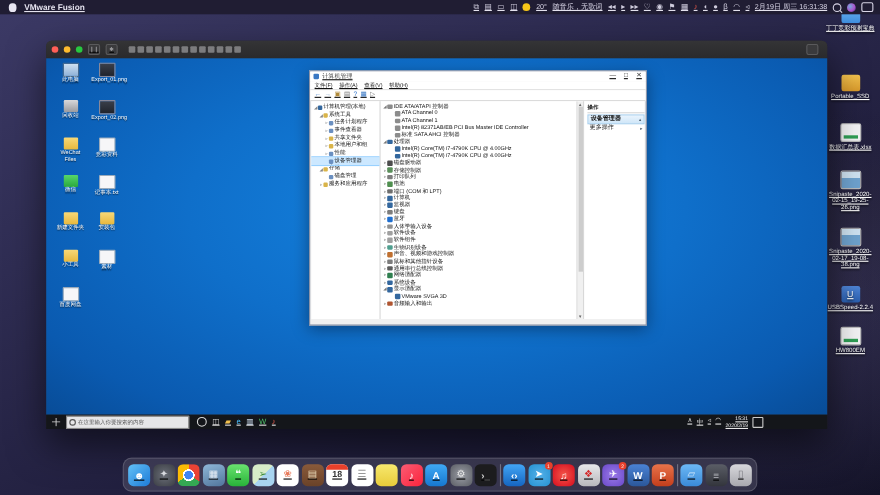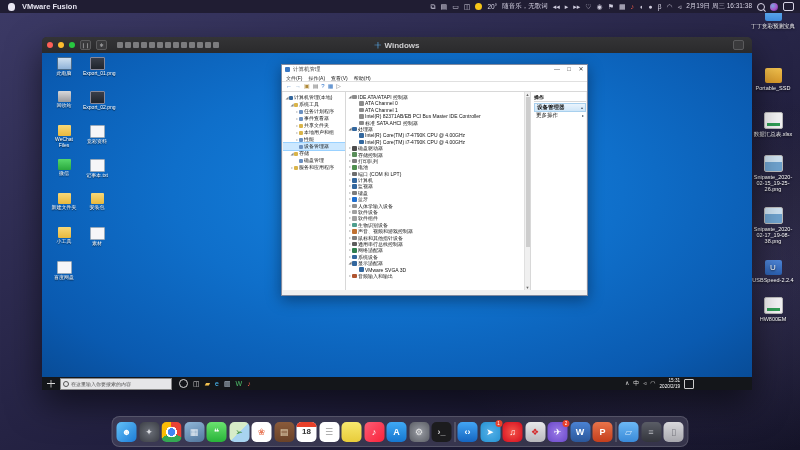--- a/index.html
+++ b/index.html
@@ -1,19 +1,19 @@
 <!DOCTYPE html>
 <html><head>
 <meta charset="utf-8">
 <style>
   html,body{margin:0;padding:0;}
   body{width:800px;height:450px;overflow:hidden;position:relative;
        font-family:"Liberation Sans","DejaVu Sans",sans-serif;
        -webkit-font-smoothing:antialiased;}
-  .abs{position:absolute;}
+  .abs{position:absolute;text-decoration:underline;}
   
   #wallpaper{left:0;top:0;width:800px;height:450px;
     background:
       radial-gradient(ellipse 420px 260px at 86% 62%, rgba(150,140,200,.20), rgba(0,0,0,0) 70%),
       radial-gradient(ellipse 300px 150px at 97% 45%, rgba(30,28,50,.8), rgba(0,0,0,0) 70%),
       linear-gradient(155deg,#3c3a66 0%,#2d2b50 35%,#211f3e 62%,#141328 100%);}
   
   #menubar{left:0;top:0;width:800px;height:13px;background:#201d33;display:flex;align-items:center;
     color:#e4e2ee;font-size:7.5px;z-index:50;}
   #menubar .apple{width:7px;height:8px;background:#e8e6f2;border-radius:45% 45% 48% 48%;margin:0 7px 0 8px;}
@@ -224,21 +224,20 @@
         <span class="vmt"></span>
         <span class="vmt"></span>
         <span class="vmt"></span>
         <span class="vmt"></span>
         <span class="vmt"></span>
         <span class="vmt"></span>
         <span class="vmt"></span>
         <span class="vmt"></span>
         <span class="vmt"></span>
       </span>
-    <span class="title"><span class="winlogo"></span><span>Windows</span></span>
     <span id="vmright"></span>
   </div>
 
   <div id="windesk" class="abs">
     <div id="winicons">
         <div class="wico" style="left: 8px; top: 4px;">
           <div class="wic wic-pc"></div>
           <div>此电脑</div>
         </div>
         <div class="wico" style="left: 8px; top: 38px;">

